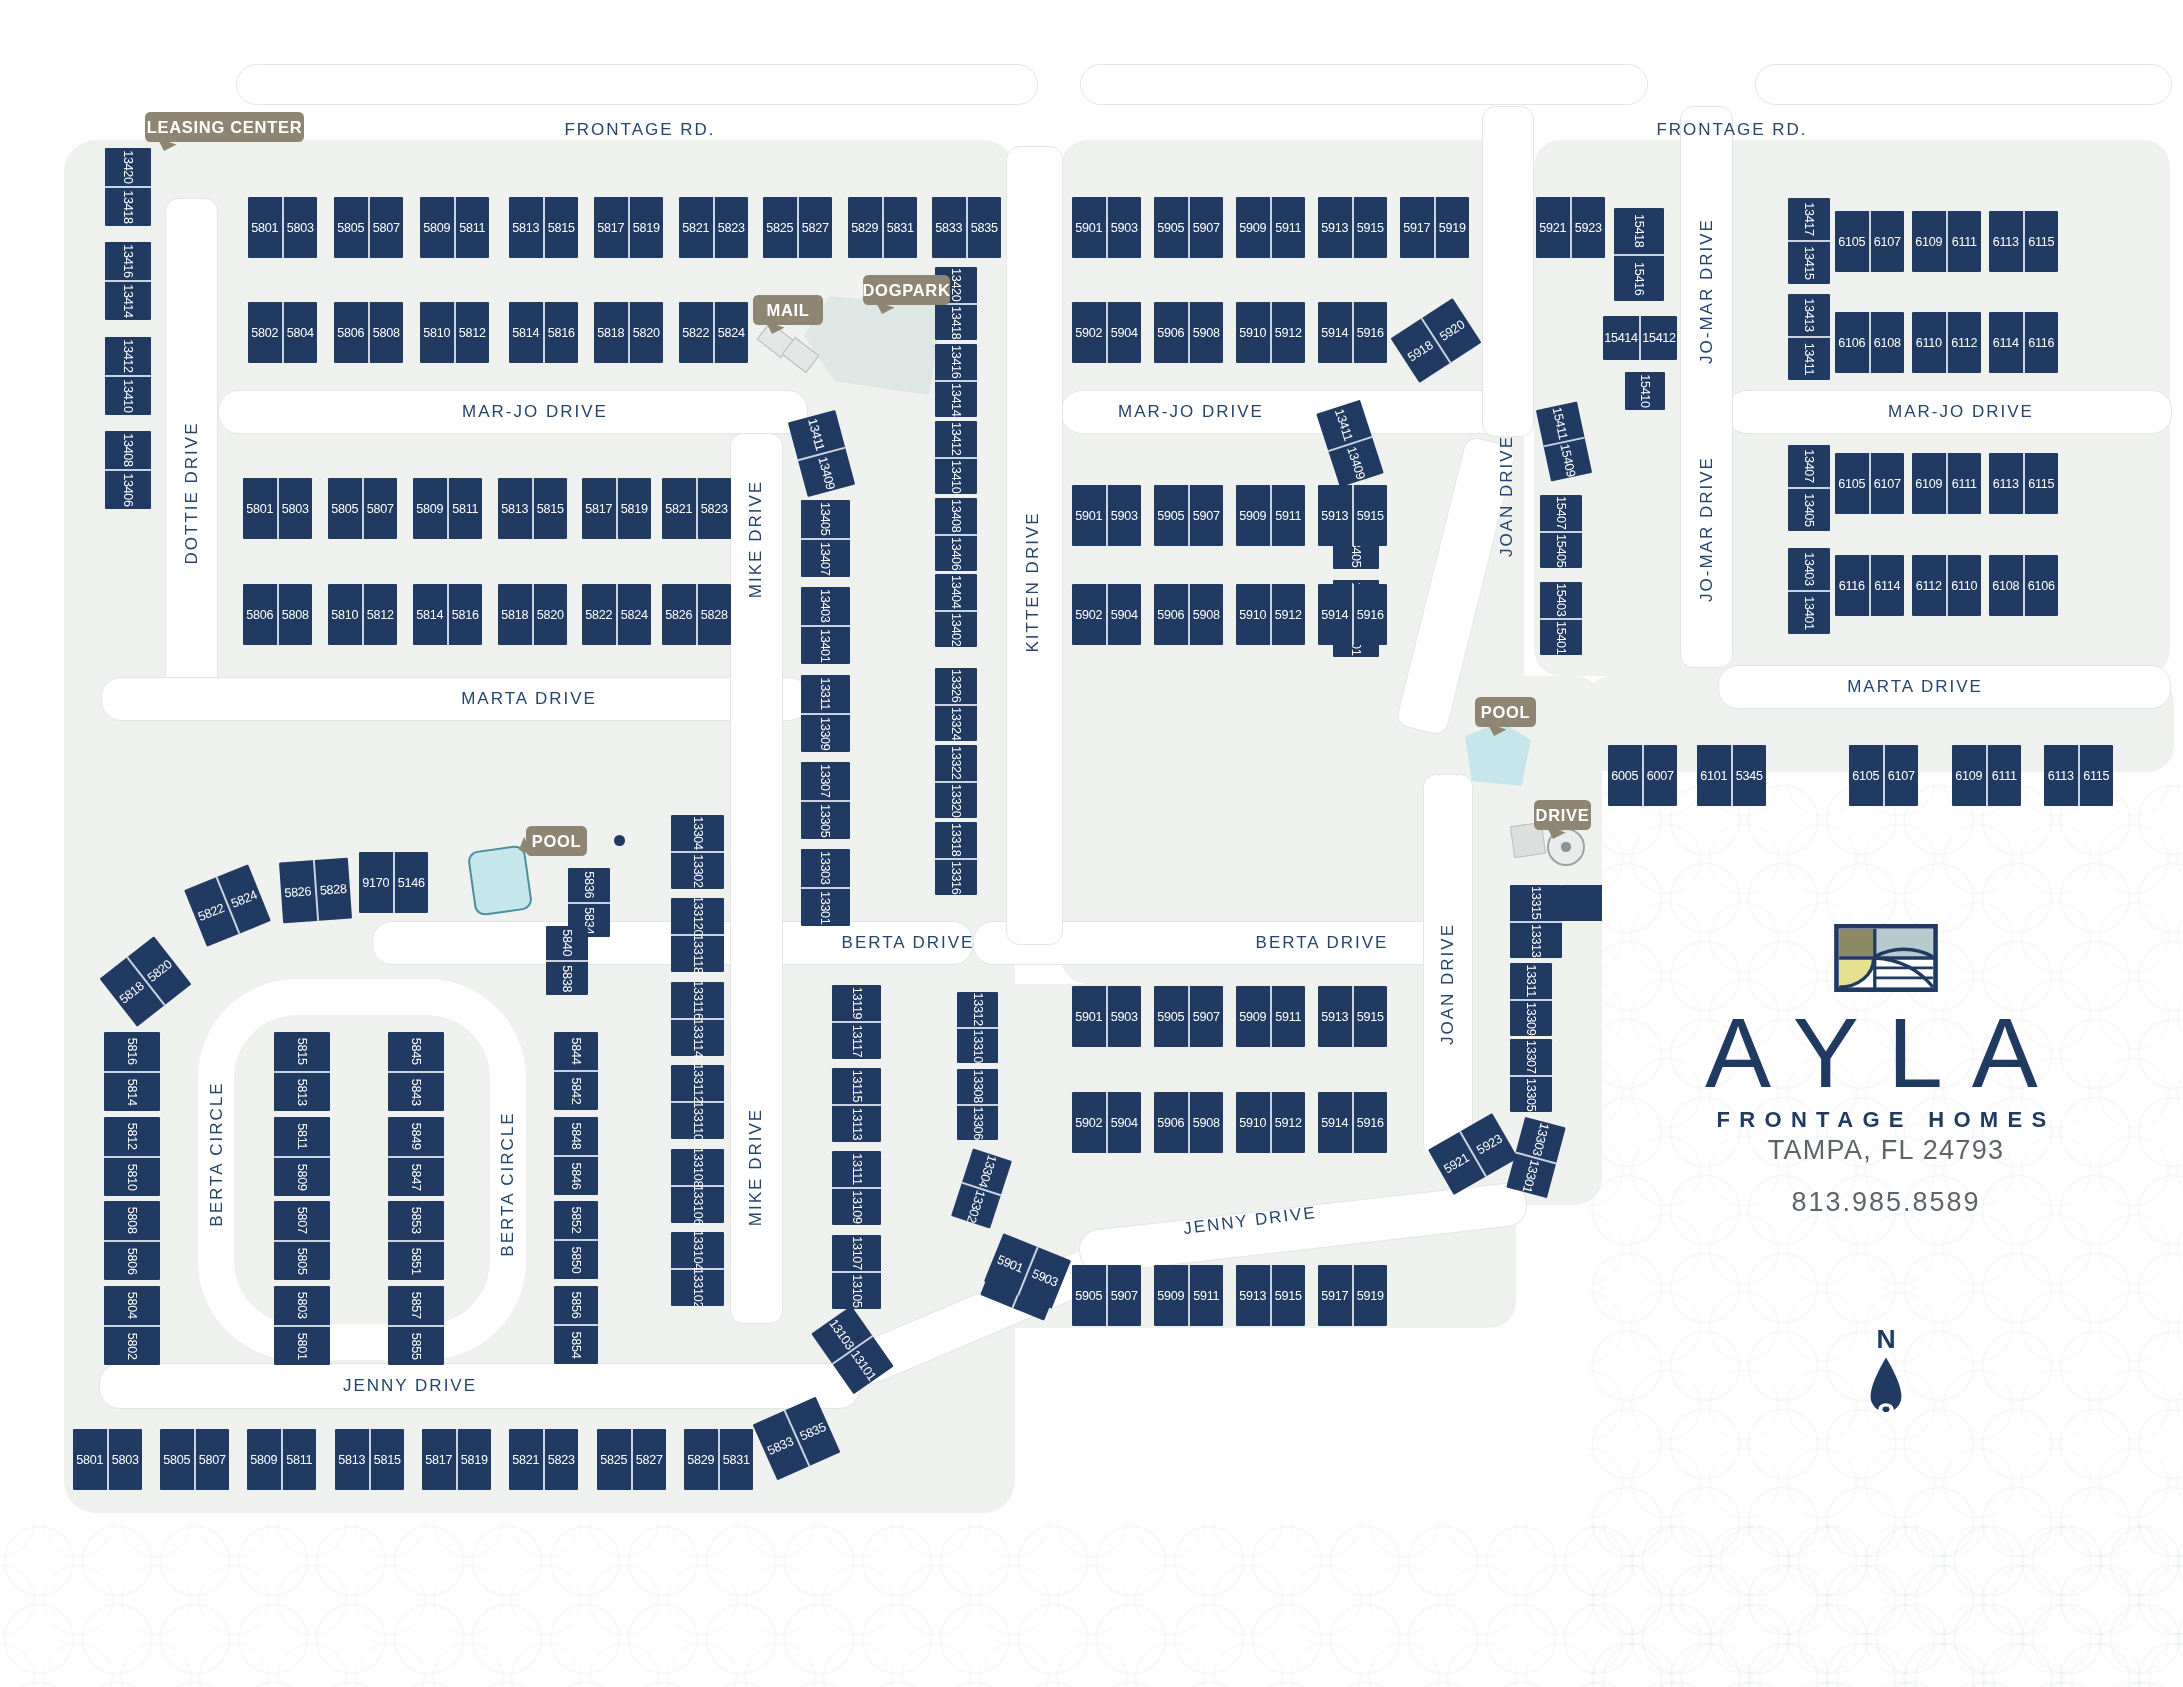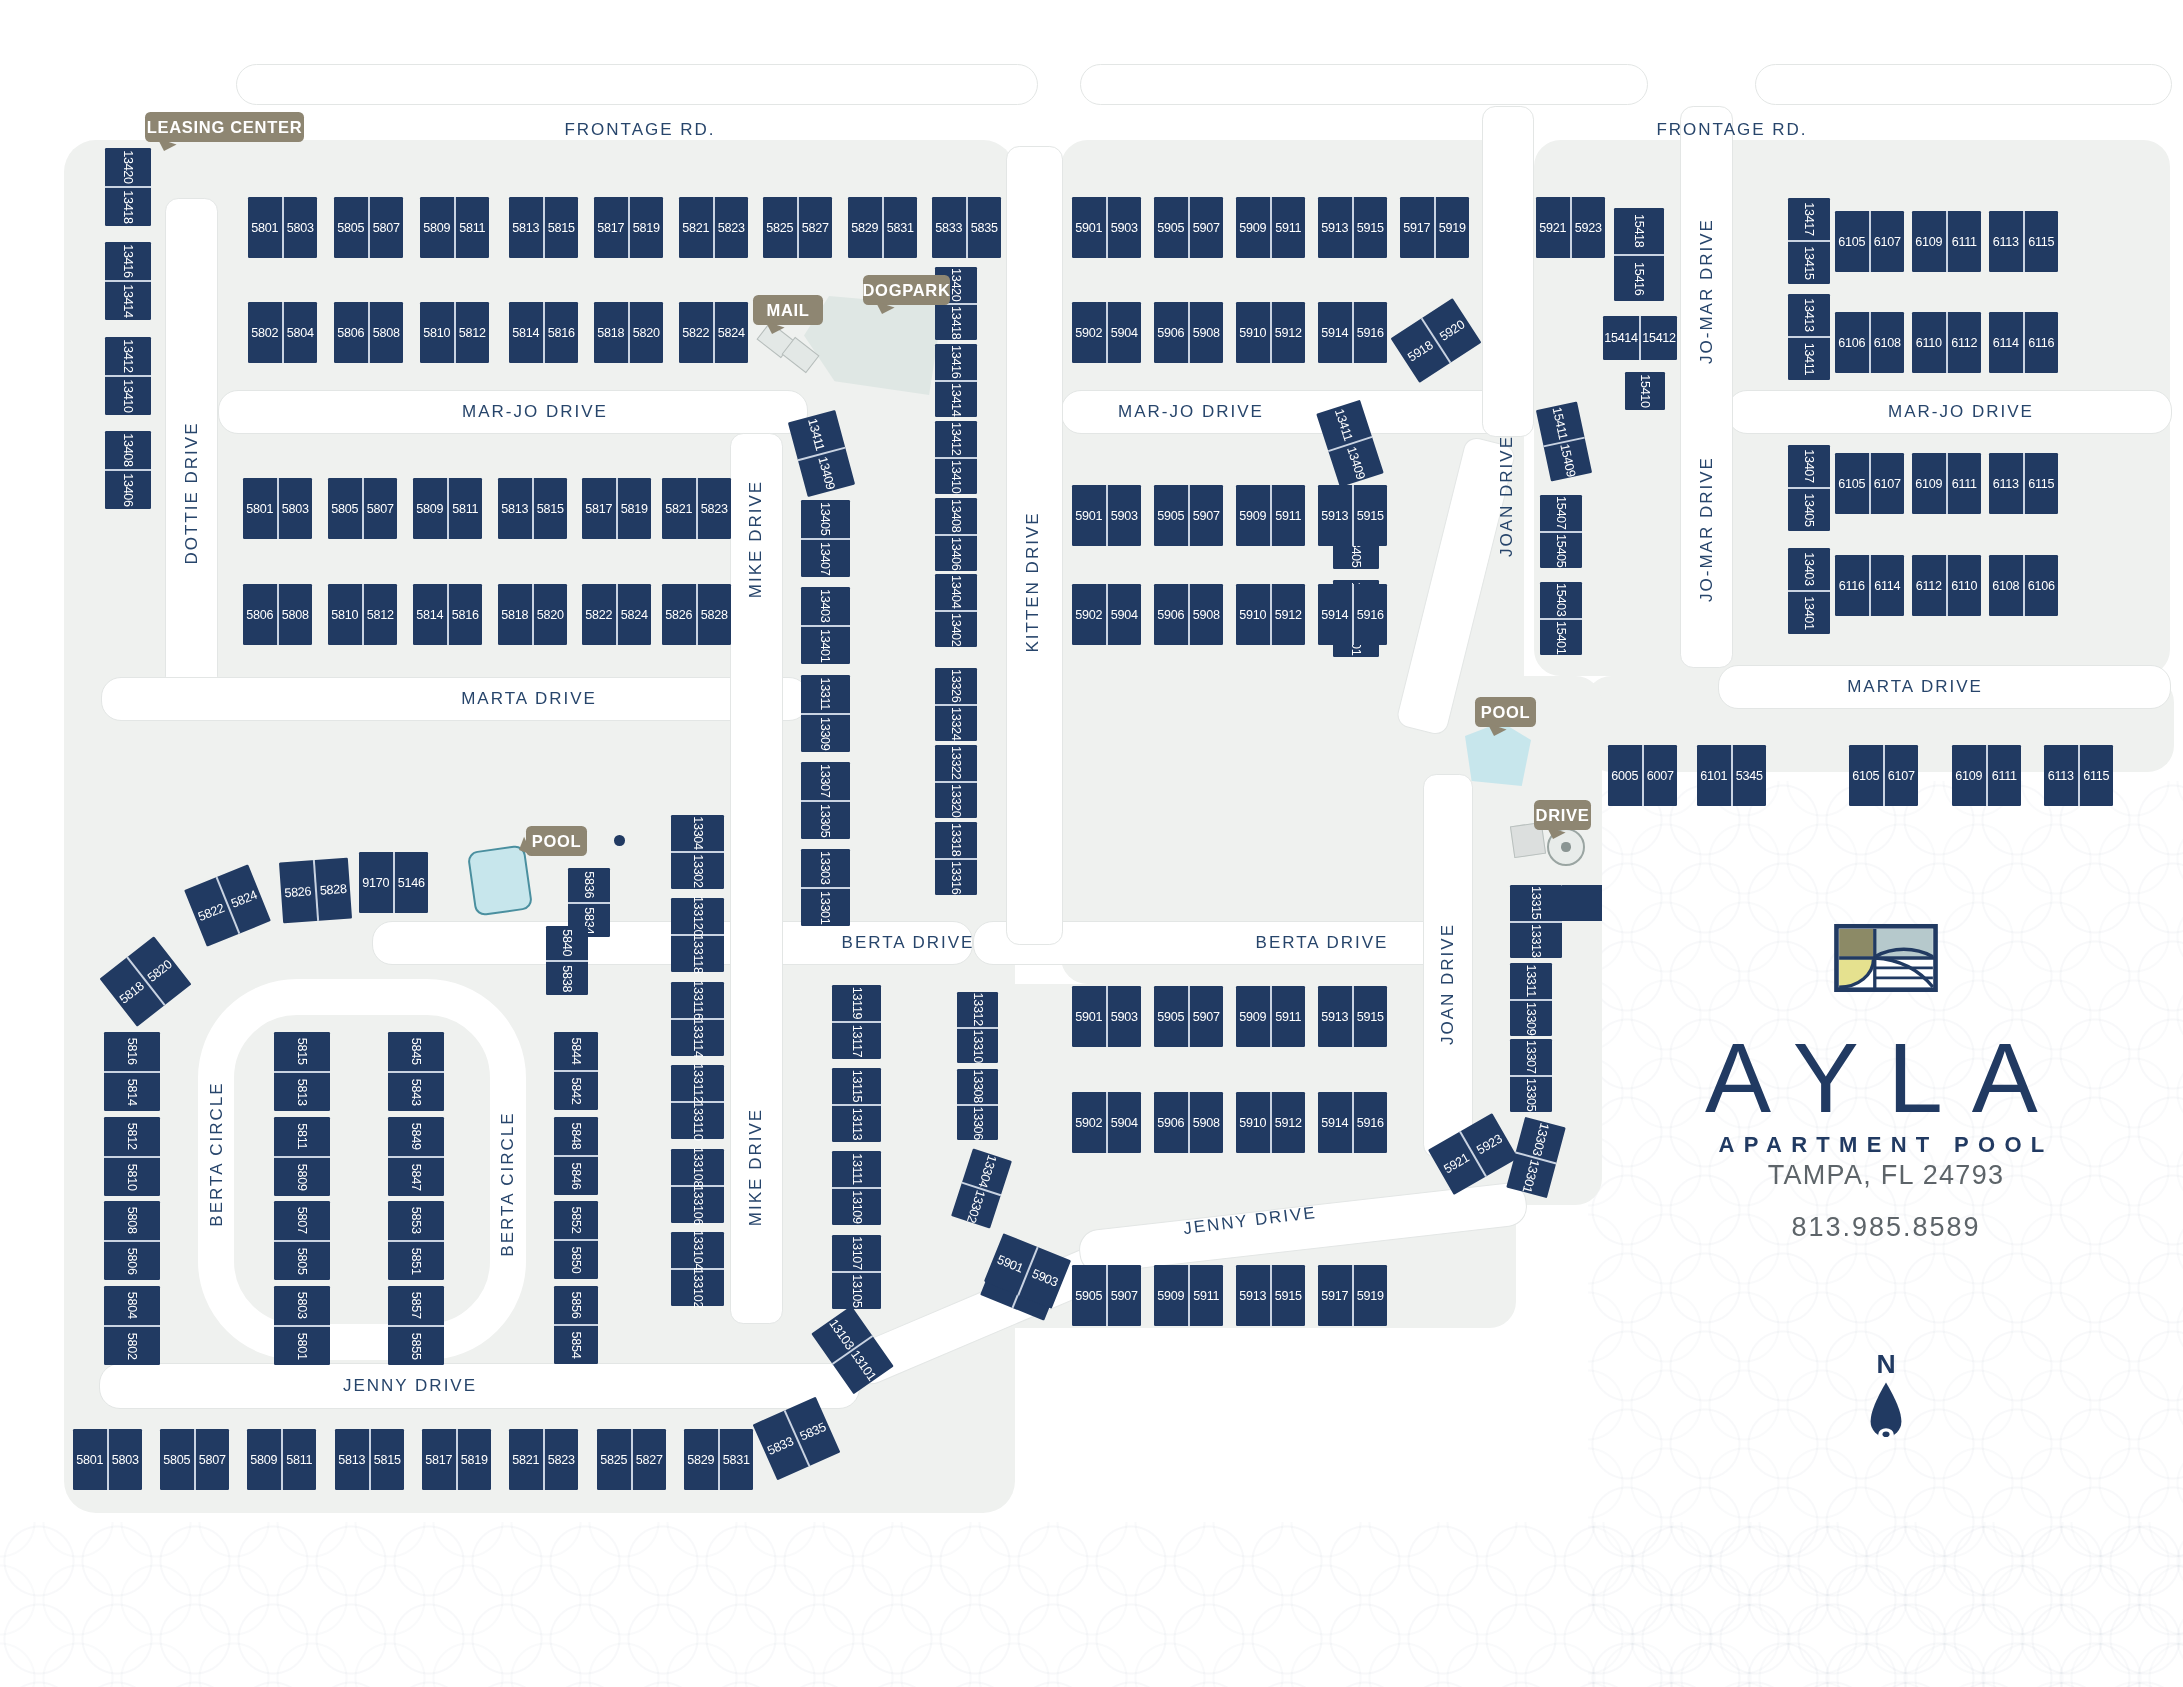--- a/index.html
+++ b/index.html
@@ -949,23 +949,23 @@
         <path d="M63 51 A88 84 0 0 1 151 51" fill="none" stroke="#213a62" stroke-width="5"></path>
         <path d="M9 97 V55 H61 A52 42 0 0 1 9 97 Z" fill="#e5e18f"></path>
         <path d="M9 97 A52 42 0 0 0 61 55" fill="none" stroke="#213a62" stroke-width="5"></path>
         <line x1="63" y1="9" x2="63" y2="101" stroke="#213a62" stroke-width="5"></line>
         <line x1="9" y1="53" x2="155" y2="53" stroke="#213a62" stroke-width="5"></line>
         <line x1="63" y1="68" x2="151" y2="68" stroke="#213a62" stroke-width="4"></line>
         <line x1="63" y1="83" x2="151" y2="83" stroke="#213a62" stroke-width="4"></line>
         <path d="M63 53 Q118 56 151 97" fill="none" stroke="#213a62" stroke-width="5"></path>
       </svg>
     </div>
-    <div class="ayla-word" style="margin-top:27px;">AYLA</div>
+    <div class="ayla-word" style="margin-top:2px;">AYLA</div>
     <div style="height:5.3px;"></div>
-    <div class="ayla-sub">APARTMENT POOL</div>
+    <div class="ayla-sub">FRONTAGE HOMES</div>
     <div class="ayla-addr">TAMPA, FL 24793</div>
     <div class="ayla-phone" style="margin-top:18.5px;">813.985.8589</div>
     <div class="north-n" style="margin-top:106px;">N</div>
     <div style="margin-top:1.3px;">
       <svg width="42" height="77" viewBox="0 0 60 110">
         <path d="M30 2 C44 26 52 44 52 58 A22 22 0 1 1 8 58 C8 44 16 26 30 2 Z" fill="#213a62"></path>
         <ellipse cx="30" cy="76" rx="11" ry="8.5" fill="#ffffff"></ellipse>
         <ellipse cx="30" cy="76" rx="5" ry="4" fill="#213a62"></ellipse>
       </svg>
     </div>

